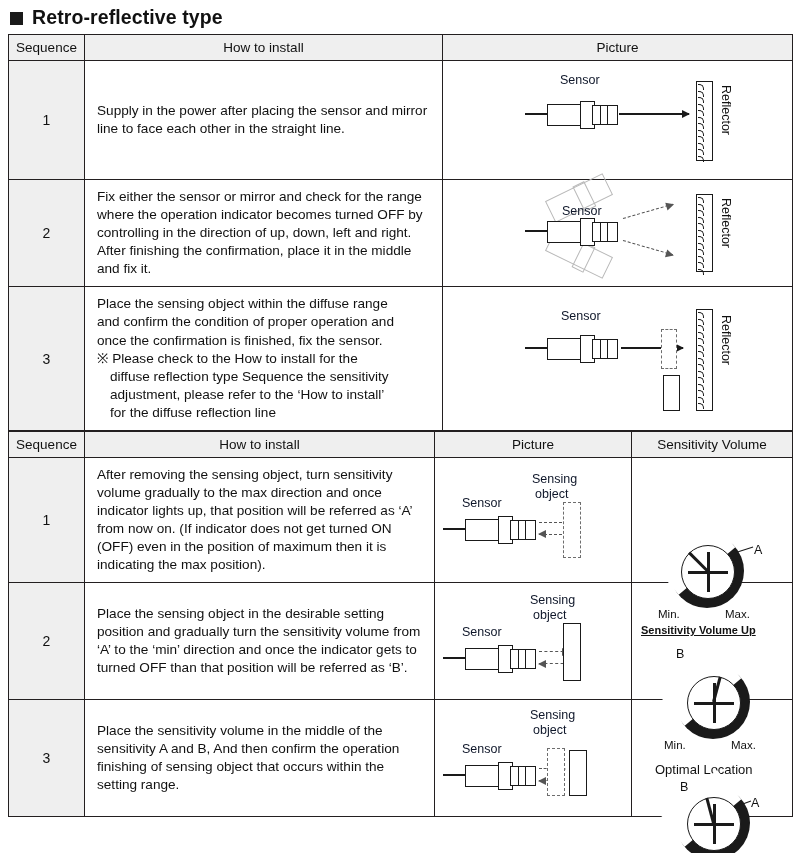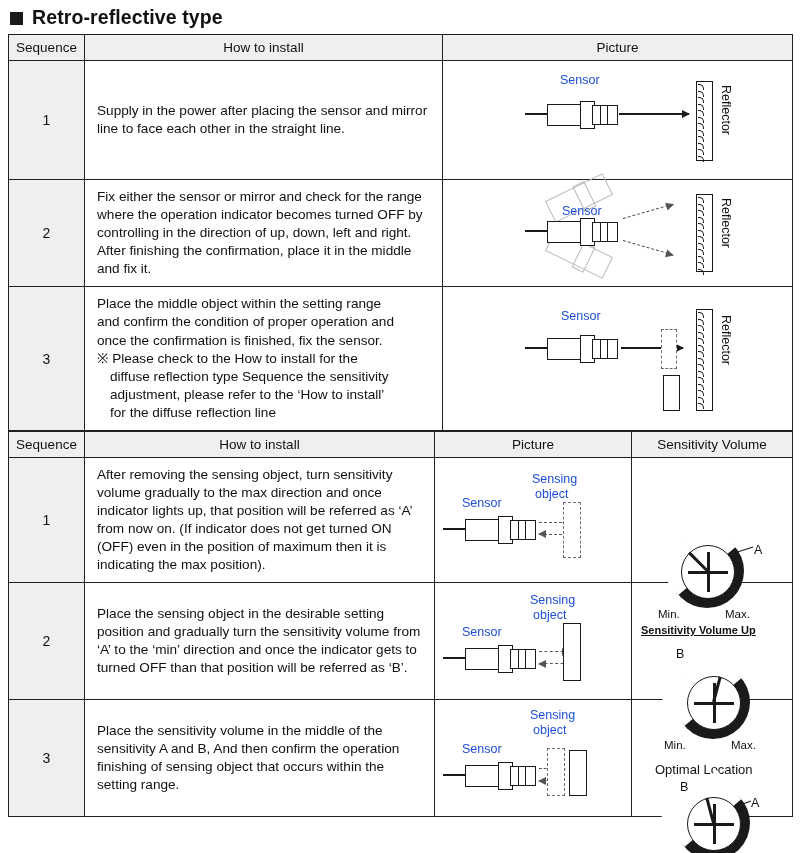--- a/index.html
+++ b/index.html
@@ -90,21 +90,21 @@
   
   .fig {
     position: relative;
     width: 100%;
     height: 100%;
   }
   .lbl {
     position: absolute;
     font-size: 12.5px;
     white-space: nowrap;
-    color: #1d4ed8;
+    color: #0f172a;
   }
   .vlbl {
     position: absolute;
     font-size: 12.5px;
     white-space: nowrap;
     writing-mode: vertical-rl;
     color: #111;
   }
 
   
@@ -408,21 +408,21 @@
               </div>
             </div>
             <span class="vlbl" style="left:276px; top:18px;">Reflector</span>
           </div>
         </td>
       </tr>
 
       <tr>
         <td class="seq">3</td>
         <td class="howto">
-          <div>Place the middle object within the setting range</div>
+          <div>Place the sensing object within the diffuse range</div>
           <div>and confirm the condition of proper operation and</div>
           <div>once the confirmation is finished, fix the sensor.</div>
           <div>※ Please check to the How to install for the</div>
           <div><span class="note-ind"></span><span>diffuse reflection type Sequence the sensitivity</span></div>
           <div><span class="note-ind"></span><span>adjustment, please refer to the ‘How to install’</span></div>
           <div><span class="note-ind"></span><span>for the diffuse reflection line</span></div>
         </td>
         <td class="pic" style="height:126px">
           <div class="fig">
             <span class="lbl" style="left:118px; top:22px;">Sensor</span>

